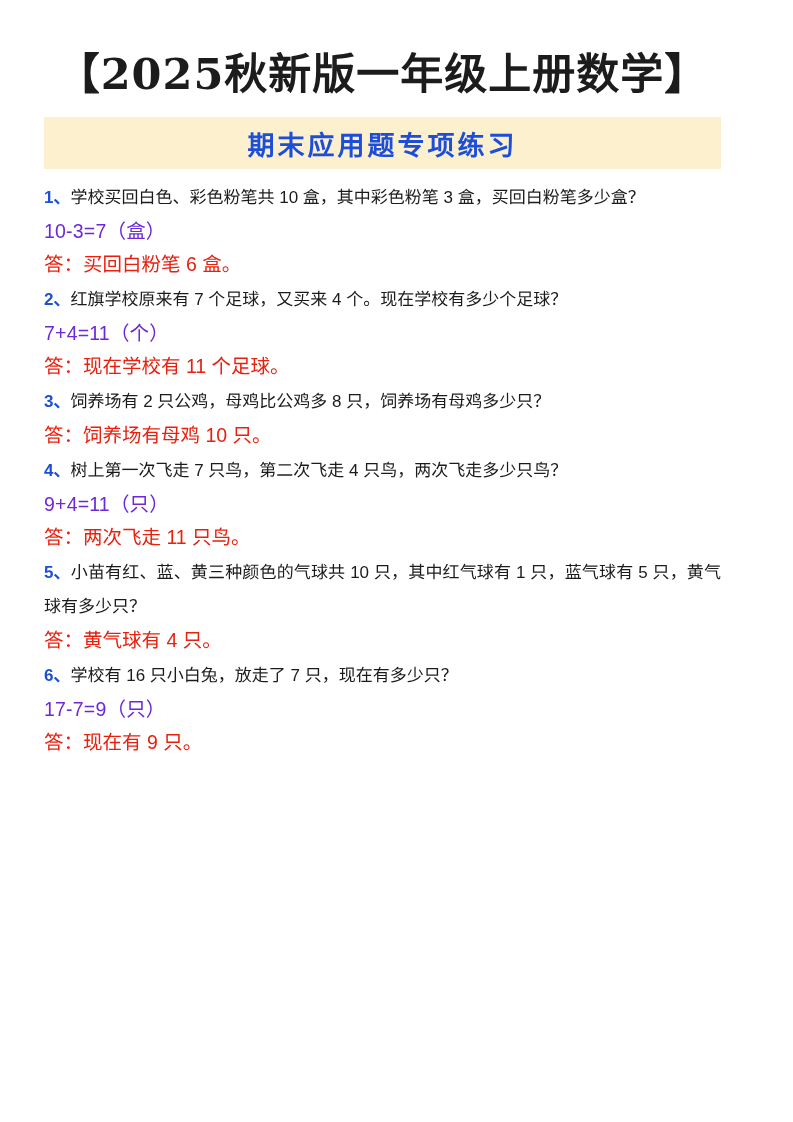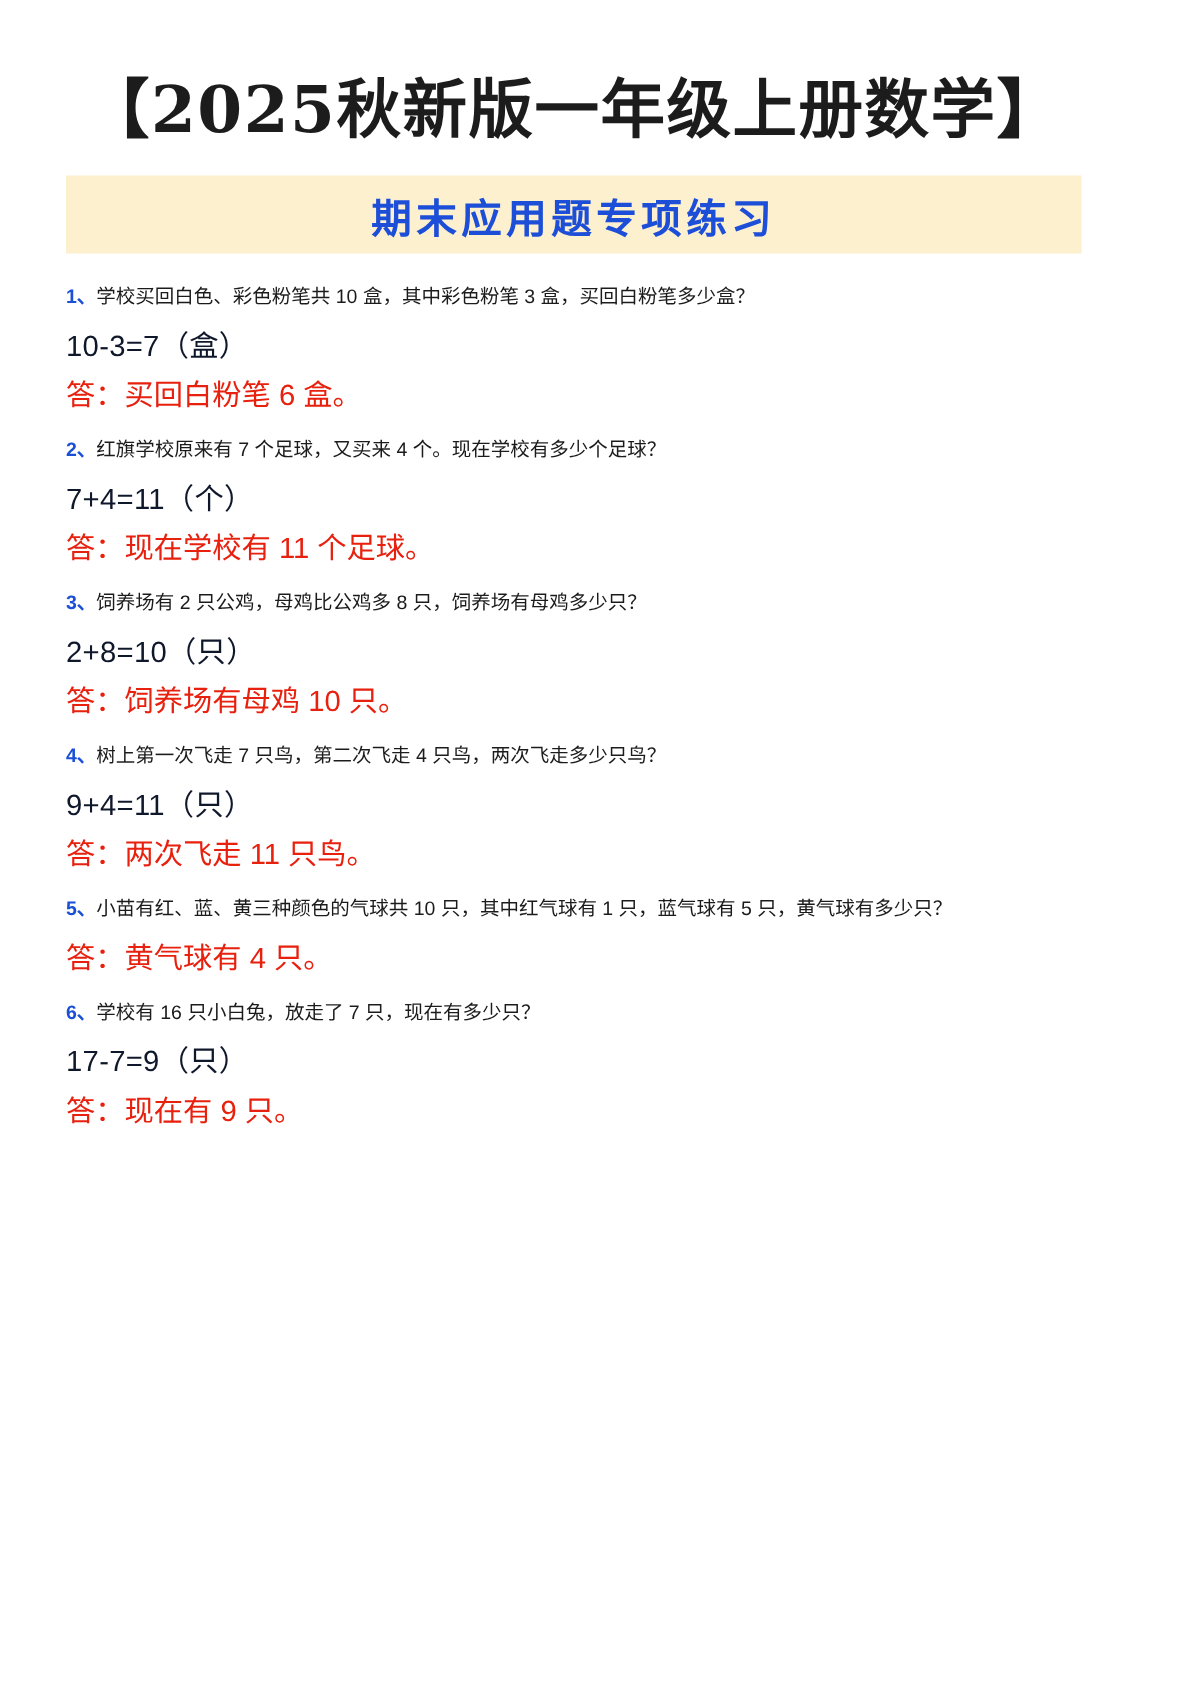--- a/index.html
+++ b/index.html
@@ -46,34 +46,34 @@
     color: #1d4ed8;
     letter-spacing: 3px;
   }
   .qlist {
     display: block;
   }
   .qblock {
     margin-bottom: 2px;
   }
   .q-line {
-    font-size: 13px;
+    font-size: 17px;
     line-height: 34px;
     color: #1b1b1b;
     text-align: justify;
     text-justify: inter-ideograph;
   }
   .q-num {
     color: #1a4fd6;
     font-weight: bold;
   }
   .ans-line {
     font-size: 19.5px;
     line-height: 33px;
-    color: #0f172a;
+    color: #6d28d9;
   }
   .ans-line.equation {
     letter-spacing: 0.2px;
   }
   .ans-label {
     color: #e8200e;
   }
   .spacer-bottom {
     height: 40px;
   }
@@ -104,21 +104,20 @@
         <span class="q-num">2、</span><span>红旗学校原来有 7 个足球，又买来 4 个。现在学校有多少个足球？</span>
       </div>
       <div class="ans-line equation">7+4=11（个）</div>
       <div class="ans-line ans-label">答：现在学校有 11 个足球。</div>
     </div>
 
     <div class="qblock">
       <div class="q-line">
         <span class="q-num">3、</span><span>饲养场有 2 只公鸡，母鸡比公鸡多 8 只，饲养场有母鸡多少只？</span>
       </div>
-      <div class="ans-line equation">2+8=10（只）</div>
       <div class="ans-line ans-label">答：饲养场有母鸡 10 只。</div>
     </div>
 
     <div class="qblock">
       <div class="q-line">
         <span class="q-num">4、</span><span>树上第一次飞走 7 只鸟，第二次飞走 4 只鸟，两次飞走多少只鸟？</span>
       </div>
       <div class="ans-line equation">9+4=11（只）</div>
       <div class="ans-line ans-label">答：两次飞走 11 只鸟。</div>
     </div>

